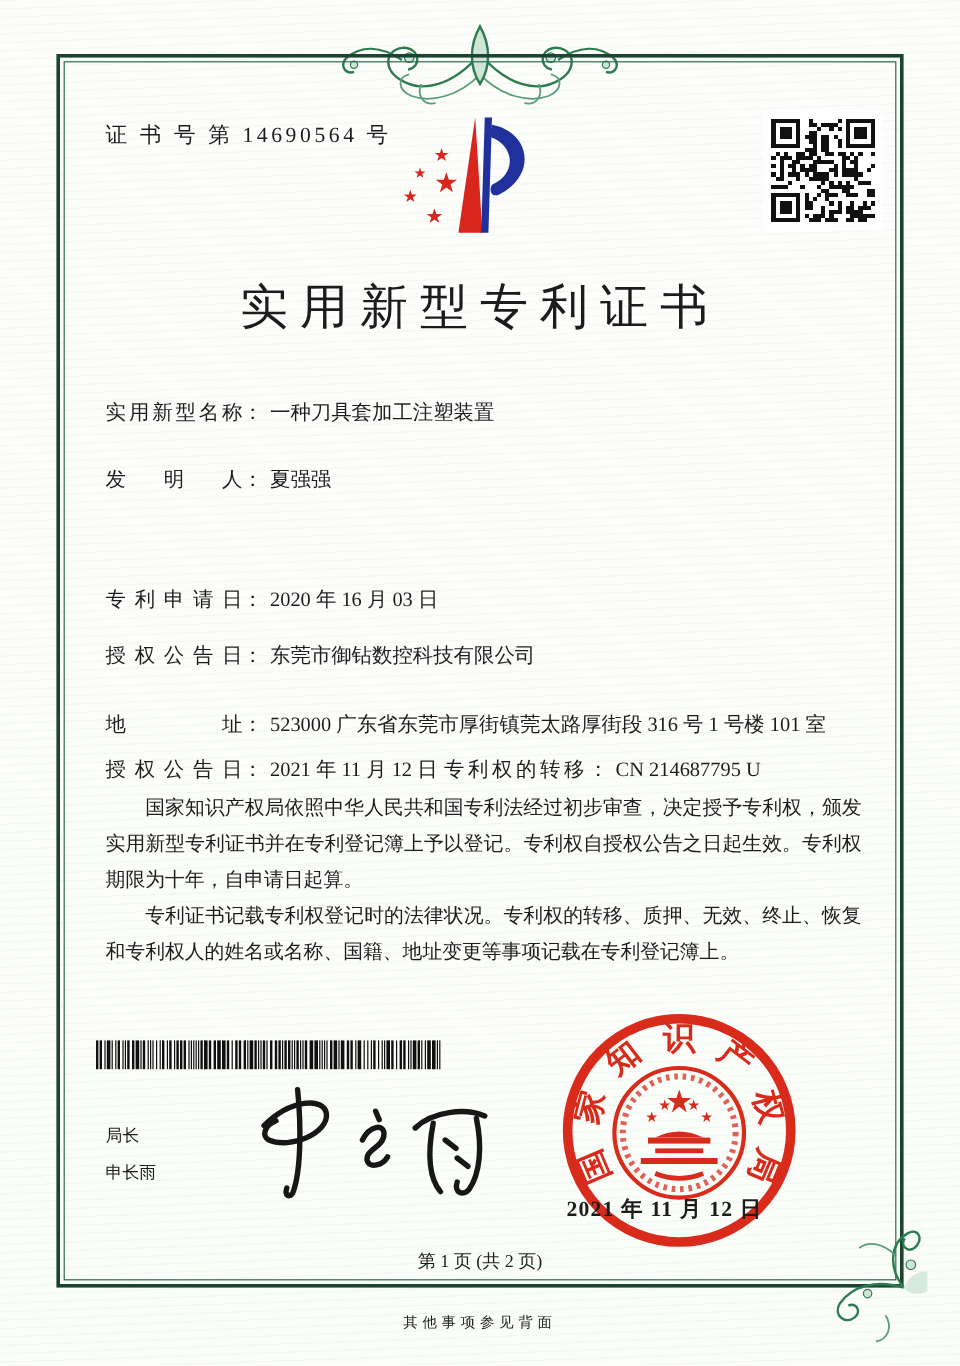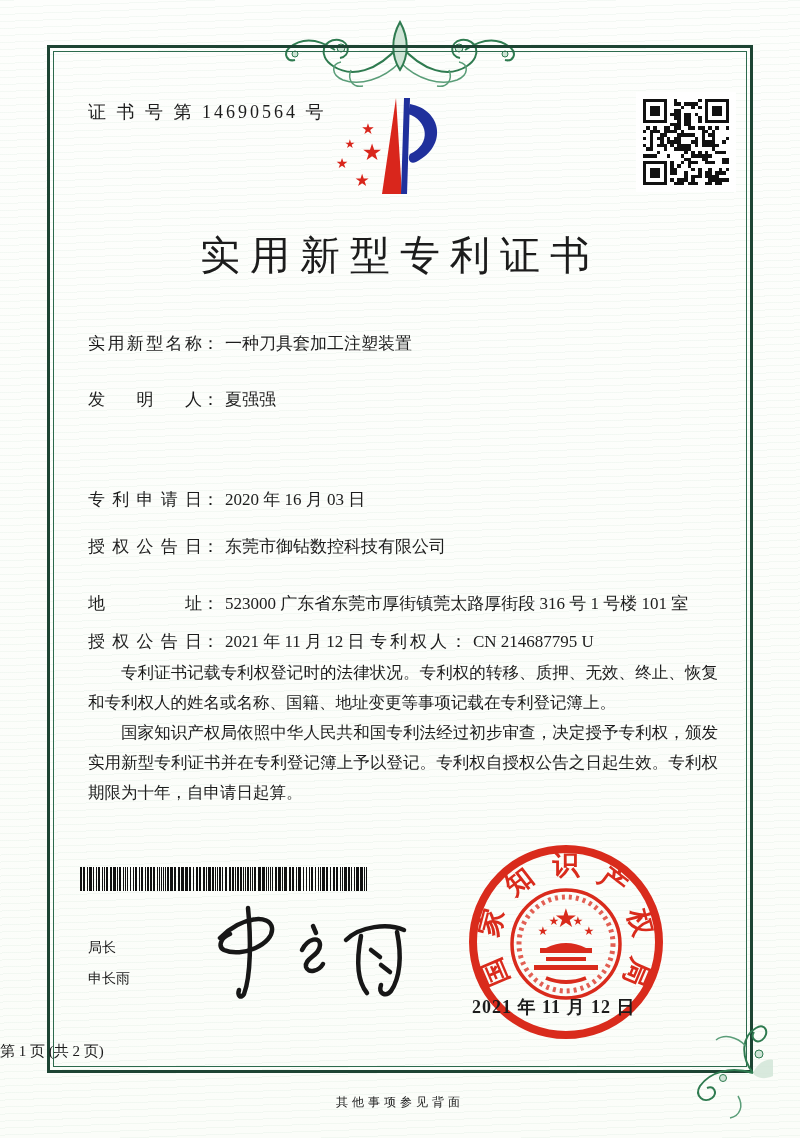--- a/index.html
+++ b/index.html
@@ -27,21 +27,21 @@
   .grant-no .glabel{letter-spacing:3px;}
   .body-text{position:absolute;left:88px;top:658px;width:630px;font-size:16.5px;
              line-height:30px;text-align:justify;}
   .body-text p{margin:0;text-indent:2em;}
   .barcode{position:absolute;left:78px;top:866px;width:298px;height:26px;}
   .director{position:absolute;left:88px;top:932px;font-size:14px;line-height:31px;}
   .signature{position:absolute;left:190px;top:898px;width:230px;height:105px;}
   .seal{position:absolute;left:450px;top:832px;width:232px;height:220px;}
   .seal-date{position:absolute;left:472px;top:995px;font-size:18px;font-weight:bold;
              letter-spacing:1px;z-index:5;}
-  .page-no{position:absolute;left:0;top:1042px;width:100%;text-align:left;font-size:15px;}
+  .page-no{position:absolute;left:0;top:1042px;width:100%;text-align:center;font-size:15px;}
   .back-note{position:absolute;left:0;top:1094px;width:100%;text-align:center;
              font-size:12px;letter-spacing:4px;}
   .flourish-top{position:absolute;left:255px;top:10px;width:290px;height:80px;}
   .flourish-br{position:absolute;left:628px;top:1006px;width:145px;height:120px;}
 </style>
 </head>
 <body>
 
 <div class="page">
 
@@ -305,27 +305,27 @@
   </div>
   <div class="row" style="top:533px">
     <span class="flabel">授权公告日</span><span class="colon">：</span><span class="fvalue">东莞市御钻数控科技有限公司</span>
   </div>
   <div class="row row-address" style="top:590px">
     <span class="flabel">地址</span><span class="colon">：</span><span class="fvalue">523000 广东省东莞市厚街镇莞太路厚街段 316 号 1 号楼 101 室</span>
   </div>
   <div class="row" style="top:628px">
     <span class="flabel">授权公告日</span><span class="colon">：</span><span class="fvalue">2021 年 11 月 12 日</span>
     <span class="grant-no">
-      <span class="glabel">专利权人</span><span class="colon">：</span><span class="fvalue">CN 214687795 U</span>
+      <span class="glabel">专利权的转移</span><span class="colon">：</span><span class="fvalue">CN 214687795 U</span>
     </span>
   </div>
 
   <div class="body-text">
+    <p>国家知识产权局依照中华人民共和国专利法经过初步审查，决定授予专利权，颁发实用新型专利证书并在专利登记簿上予以登记。专利权自授权公告之日起生效。专利权期限为十年，自申请日起算。</p>
     <p>专利证书记载专利权登记时的法律状况。专利权的转移、质押、无效、终止、恢复和专利权人的姓名或名称、国籍、地址变更等事项记载在专利登记簿上。</p>
-    <p>国家知识产权局依照中华人民共和国专利法经过初步审查，决定授予专利权，颁发实用新型专利证书并在专利登记簿上予以登记。专利权自授权公告之日起生效。专利权期限为十年，自申请日起算。</p>
   </div>
 
   <svg class="barcode" id="barcode-svg" viewBox="0 0 298 26" preserveAspectRatio="none">
       <rect x="2" y="1" width="2" height="24" fill="#101010"></rect>
       <rect x="5" y="1" width="2" height="24" fill="#101010"></rect>
       <rect x="9" y="1" width="1" height="24" fill="#101010"></rect>
       <rect x="11" y="1" width="3" height="24" fill="#101010"></rect>
       <rect x="15" y="1" width="1" height="24" fill="#101010"></rect>
       <rect x="18" y="1" width="1" height="24" fill="#101010"></rect>
       <rect x="20" y="1" width="2" height="24" fill="#101010"></rect>

